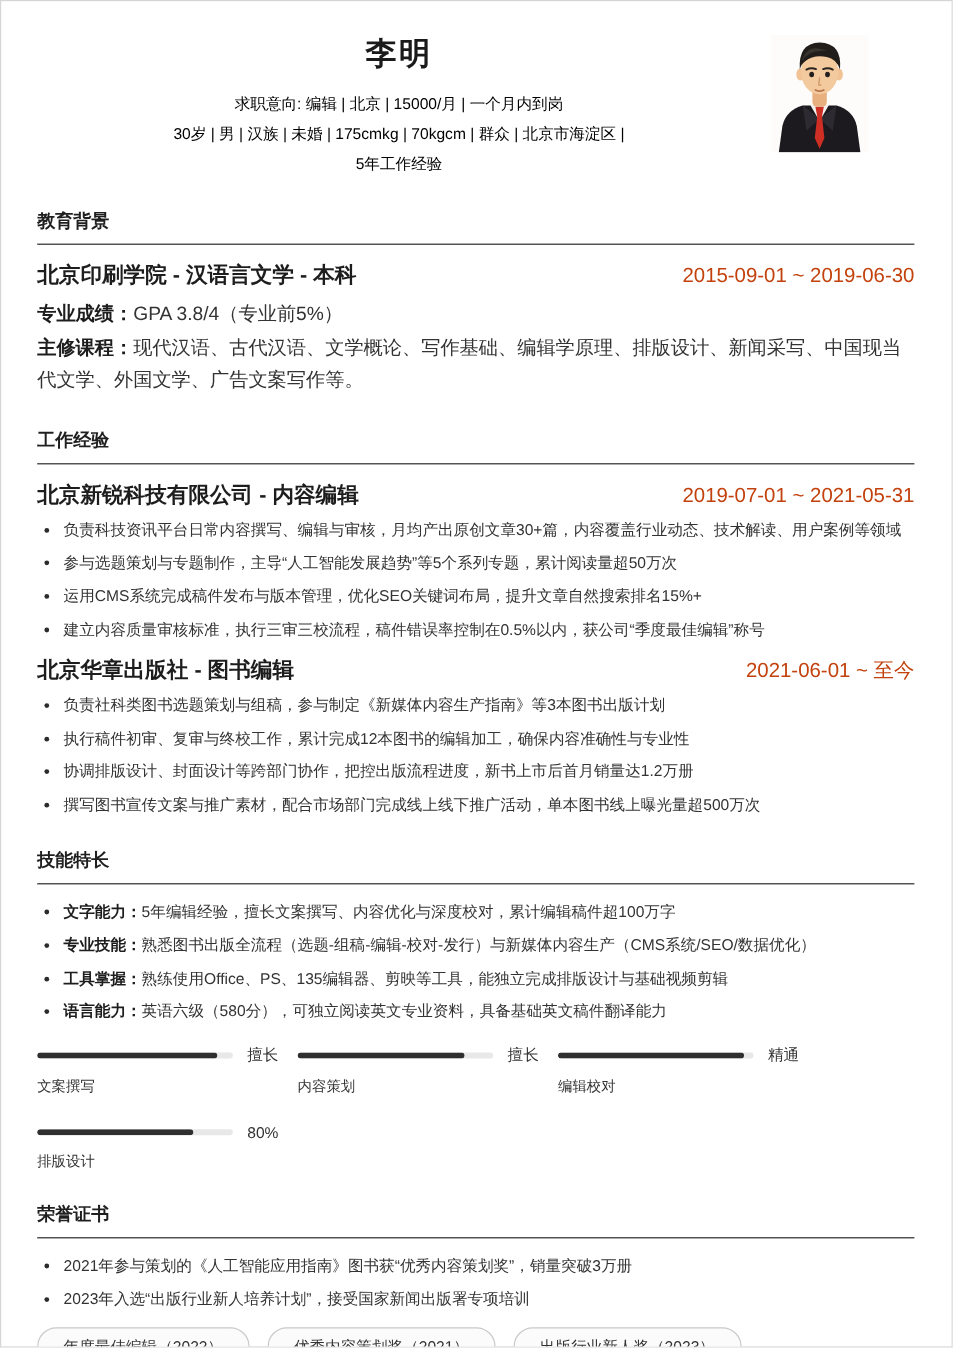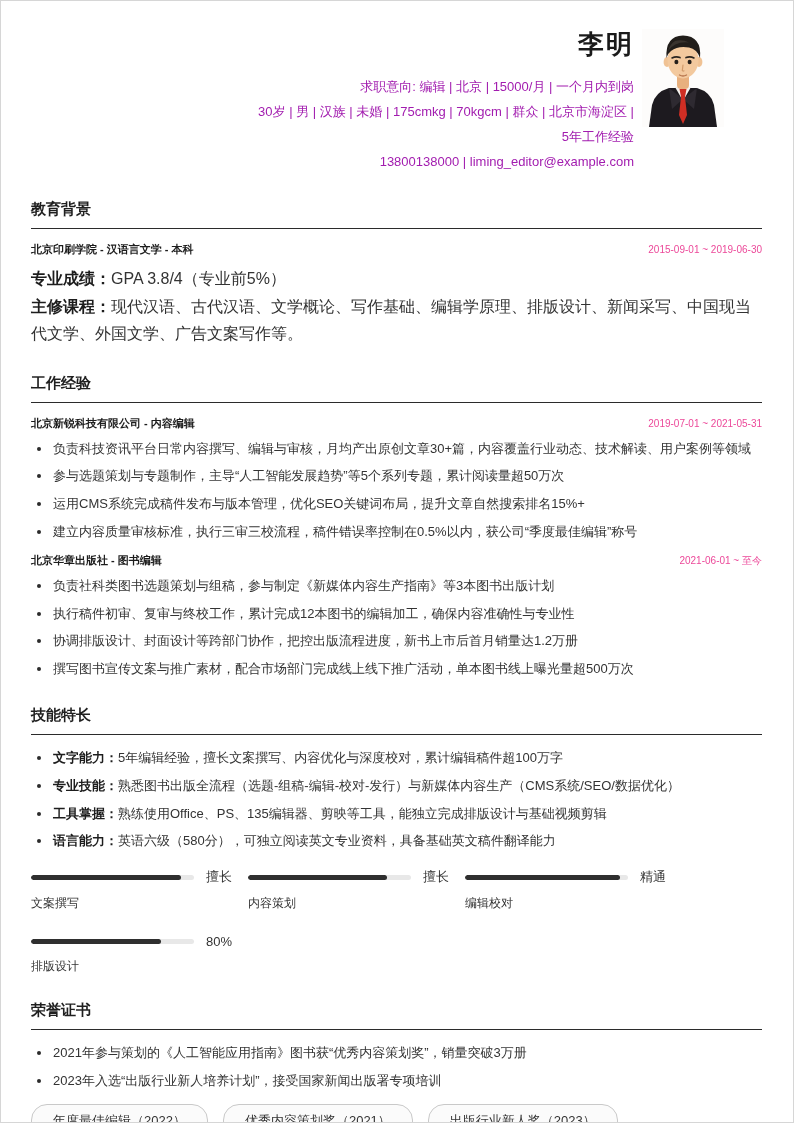--- a/index.html
+++ b/index.html
@@ -10,38 +10,38 @@
     width: 794px; height: 1123px;
     margin: 0 auto;
     background: #ffffff;
     border: 1px solid #d6d6d6;
     padding: 24px 31px 10px 30px;
     overflow: hidden;
     color: #333;
   }
   
   .header { display: flex; align-items: flex-start; }
-  .header-main { flex: 1; text-align: right; padding-top: 2px; }
+  .header-main { flex: 1; text-align: center; padding-top: 2px; }
   .name { font-size: 26px; font-weight: bold; color: #1a1a1a; letter-spacing: 2px; margin-bottom: 12px; }
-  .info-line { font-size: 13px; color: #a21caf; line-height: 25px; }
+  .info-line { font-size: 13px; color: #000000; line-height: 25px; }
   .photo {
     width: 82px; height: 98px; margin: 4px 38px 0 8px;
     flex: 0 0 auto; overflow: hidden; background: #fff;
   }
   .photo svg { display: block; width: 100%; height: 100%; }
   
   .section { margin-top: 26px; }
   .section-heading {
     font-size: 15px; font-weight: bold; color: #1f1f1f;
     padding-bottom: 9px; border-bottom: 1.5px solid #2b2b2b;
     margin-bottom: 13px;
   }
   .entry-head { display: flex; justify-content: space-between; align-items: baseline; margin-bottom: 8px; }
-  .entry-title { font-size: 11px; font-weight: bold; color: #1d1d1d; }
-  .entry-date { font-size: 10px; color: #ec4899; white-space: nowrap; }
+  .entry-title { font-size: 18px; font-weight: bold; color: #1d1d1d; }
+  .entry-date { font-size: 17px; color: #c2410c; white-space: nowrap; }
   .kv-row { font-size: 16px; line-height: 1.72; color: #333; }
   .kv-label { font-weight: bold; color: #1d1d1d; }
   
   .blist { list-style: none; text-align: right; }
   .blist li { display: flex; align-items: flex-start; font-size: 13px; line-height: 1.6; color: #333; margin-bottom: 7px; }
   .dot { flex: 0 0 auto; width: 4px; height: 4px; border-radius: 50%; background: #2b2b2b; margin: 8px 12px 0 6px; }
   .lbl { font-weight: bold; color: #1d1d1d; white-space: nowrap; }
   .job { margin-bottom: 10px; }
   
   .bars-grid {
@@ -70,21 +70,20 @@
 <body>
 
 <div class="page">
 
   <div class="header">
     <div class="header-main">
       <div class="name">李明</div>
       <div class="info-line">求职意向: 编辑 | 北京 | 15000/月 | 一个月内到岗</div>
       <div class="info-line">30岁 | 男 | 汉族 | 未婚 | 175cmkg | 70kgcm | 群众 | 北京市海淀区 |</div>
       <div class="info-line">5年工作经验</div>
-      <div class="info-line">13800138000 | liming_editor@example.com</div>
     </div>
     <div class="photo">
       <svg viewBox="0 0 82 98" xmlns="http://www.w3.org/2000/svg">
         <rect x="0" y="0" width="82" height="98" fill="#fdfcfb"></rect>
 
         <path d="M7,98 L10,76 Q13,63 27,59 L55,59 Q69,63 72,76 L75,98 Z" fill="#1d1a1f"></path>
         <path d="M27,59 L41,70 L30,80 Z" fill="#2e2a31"></path>
         <path d="M55,59 L41,70 L52,80 Z" fill="#2e2a31"></path>
 
         <path d="M33,58 L41,72 L49,58 Z" fill="#f4f2ee"></path>

